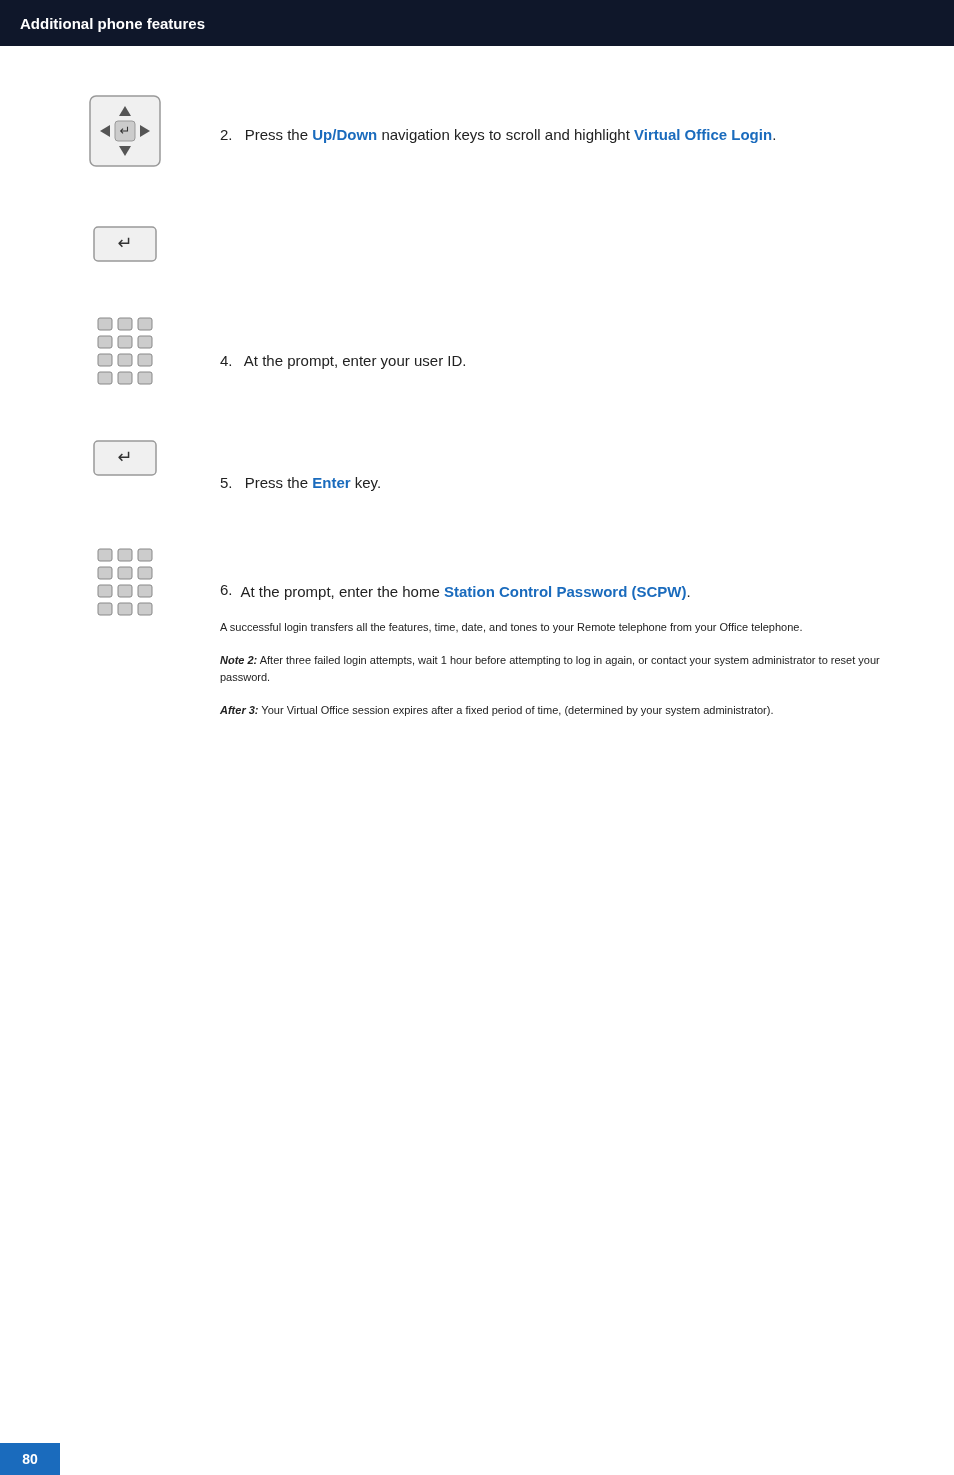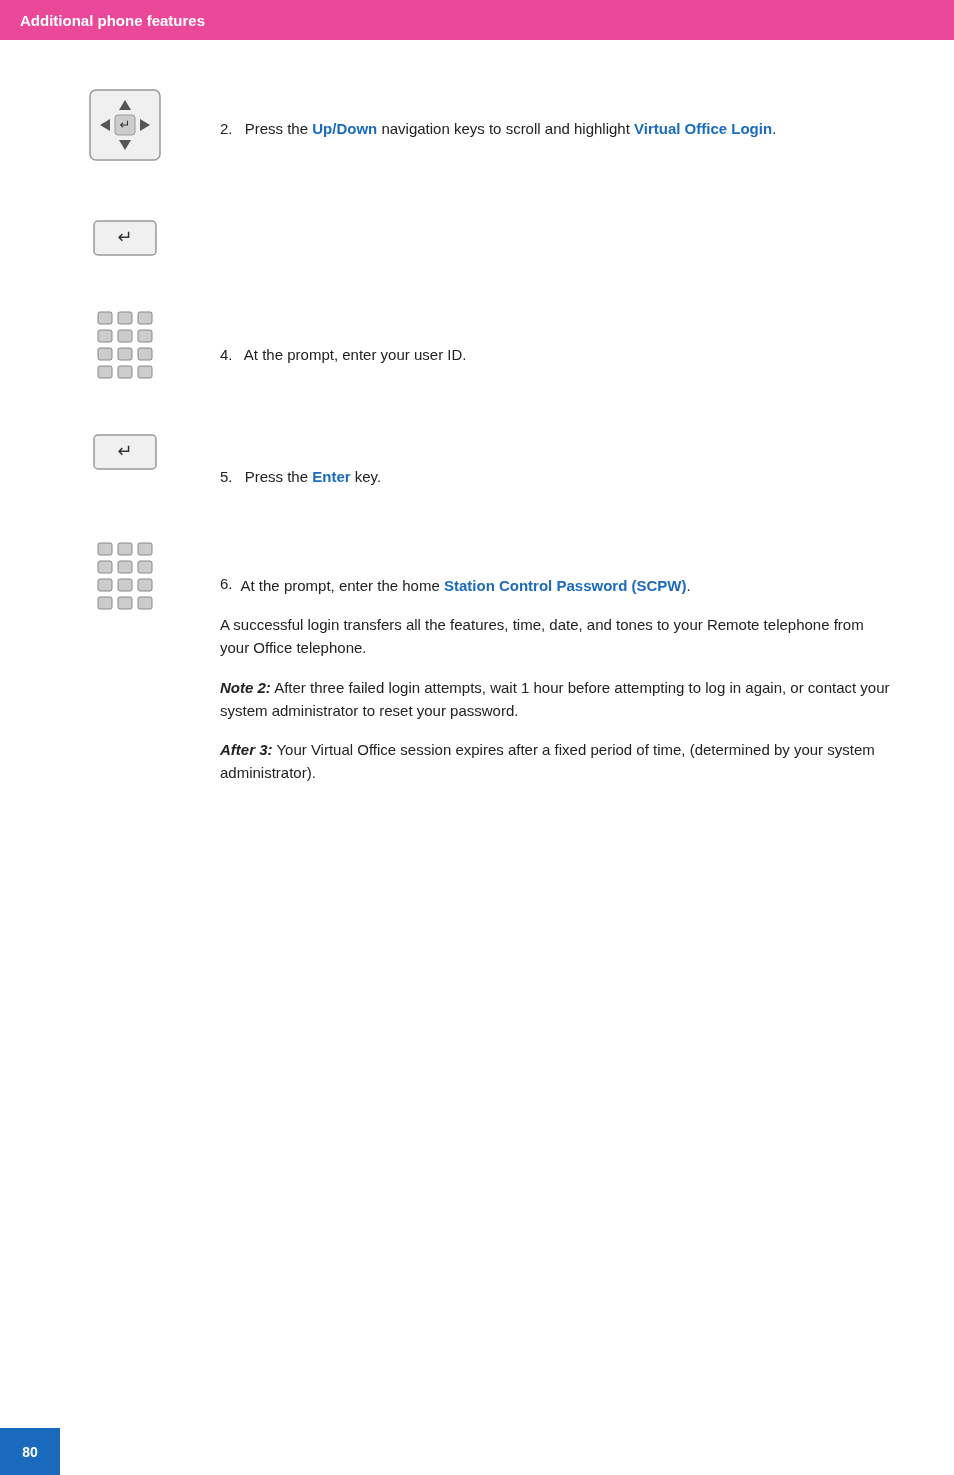--- a/index.html
+++ b/index.html
@@ -9,40 +9,40 @@
       min-height: 1475px;
       background: #ffffff;
       font-family: Arial, Helvetica, sans-serif;
       font-size: 15px;
       color: #222;
       position: relative;
     }
 
     
     .header-bar {
-      background: #ec4899;
-      height: 40px;
+      background: #0f172a;
+      height: 46px;
       display: flex;
       align-items: center;
       padding: 12px 20px;
     }
 
     .header-title {
       color: #ffffff;
       font-weight: bold;
       font-size: 15px;
     }
 
     
     .page-number-badge {
       position: absolute;
       bottom: 0;
       left: 0;
       width: 60px;
-      height: 47px;
+      height: 32px;
       background: #1a6bbd;
       color: #ffffff;
       font-weight: bold;
       font-size: 14px;
       display: flex;
       align-items: center;
       justify-content: center;
     }
 
     
@@ -85,21 +85,21 @@
     }
 
     .step-text .highlight-blue {
       color: #1a6bbd;
       font-weight: bold;
     }
 
     
     .sub-para {
       margin-top: 16px;
-      font-size: 15px;
+      font-size: 11px;
       line-height: 1.55;
       color: #222;
     }
 
     .sub-para .note-bold {
       font-weight: bold;
       font-style: italic;
     }
   </style>
 </head>

